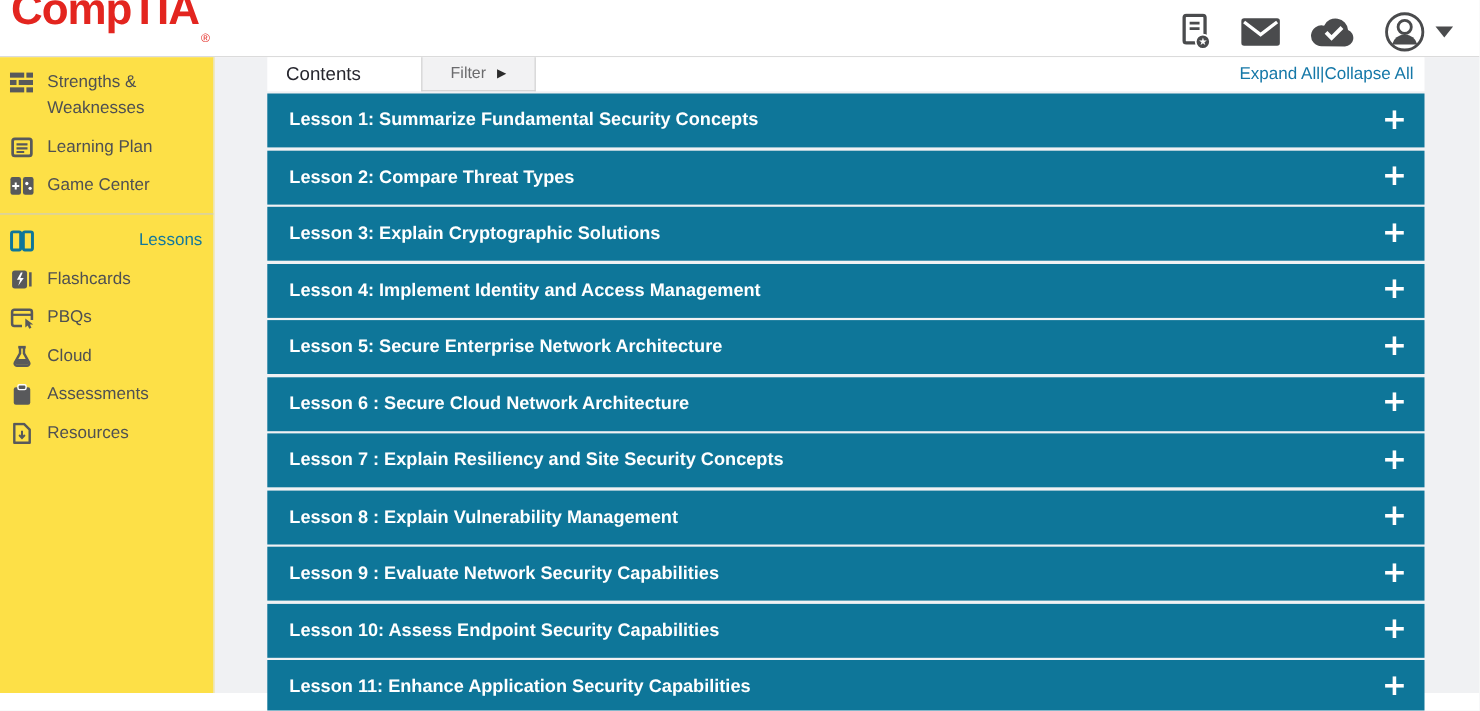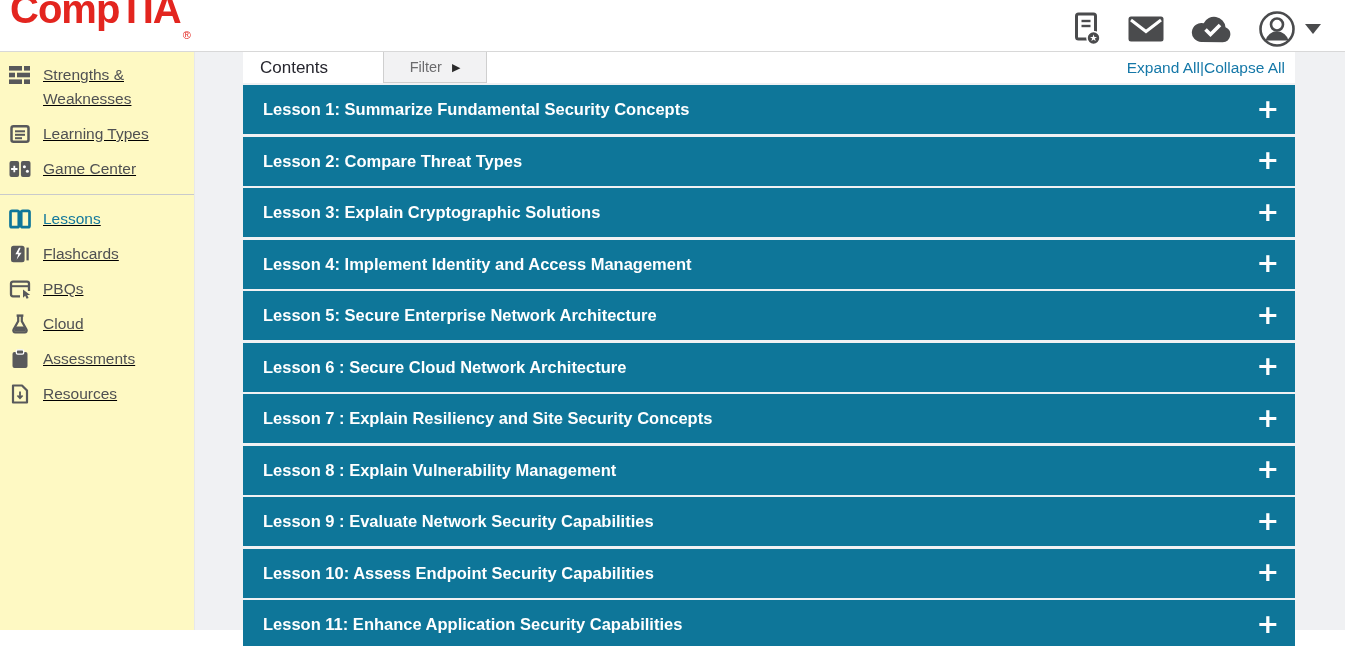--- a/index.html
+++ b/index.html
@@ -24,30 +24,30 @@
   .header-icons { display:flex; align-items:center; gap:27px; margin-top:6px; }
   .hicon { display:flex; align-items:center; cursor:pointer; }
   .account-wrap { display:flex; align-items:center; gap:9px; cursor:pointer; }
   .caret-down {
     width:0; height:0; border-left:8px solid transparent; border-right:8px solid transparent;
     border-top:10px solid #4a4b4d;
   }
   
   .main { display:flex; height:578px; background:#f0f1f3; }
   .sidebar {
-    width:195px; background:#fef9c3; border-right:1px solid #e7e8ea;
-    padding-top:6px; flex:0 0 195px;text-decoration:underline;
+    width:195px; background:#fde047; border-right:1px solid #e7e8ea;
+    padding-top:6px; flex:0 0 195px;
   }
   .side-item {
     display:flex; align-items:flex-start; gap:11px;
     padding:5px 10px 6px 8px; color:#4f5052; font-size:15.5px; line-height:24px;
     cursor:pointer;
   }
   .side-item .sicon { flex:0 0 24px; display:flex; justify-content:center; margin-top:2px; }
-  .side-item.active { color:#13789c; }
+  .side-item.active { color:#13789c;justify-content:space-between; }
   .side-divider { border-top:1px solid #c9cacc; margin:7px 0; }
   
   .content { margin-left:48px; width:1052px; flex:0 0 auto; }
   .contents-bar {
     height:31px; background:#ffffff; display:flex; align-items:center; position:relative;
   }
   .contents-title { font-weight:normal; font-size:17px; color:#26262e; padding-left:17px; }
   .filter-tab {
     position:absolute; left:140px; top:0; height:31px; width:104px;
     background:#f2f2f3; border-left:1px solid #cfcfcf; border-right:1px solid #cfcfcf;
@@ -137,21 +137,21 @@
 
     <div class="side-item">
       <span class="sicon">
         <svg width="20" height="20" viewBox="0 0 20 20">
           <rect x="1.5" y="2.2" width="17" height="15.6" rx="2" fill="none" stroke="#58595b" stroke-width="2.5"></rect>
           <line x1="5" y1="7.3" x2="15" y2="7.3" stroke="#58595b" stroke-width="2"></line>
           <line x1="5" y1="10.8" x2="15" y2="10.8" stroke="#58595b" stroke-width="2"></line>
           <line x1="5" y1="14.2" x2="12" y2="14.2" stroke="#58595b" stroke-width="2"></line>
         </svg>
       </span>
-      <span class="slabel">Learning Types</span>
+      <span class="slabel">Learning Plan</span>
     </div>
 
     <div class="side-item">
       <span class="sicon">
         <svg width="22" height="20" viewBox="0 0 22 20">
           <rect x="0.5" y="2" width="9.6" height="16" rx="2" fill="#58595b"></rect>
           <rect x="11.9" y="2" width="9.6" height="16" rx="2" fill="#58595b"></rect>
           <path d="M5.3 6.8 v6.4 M2.1 10 h6.4" stroke="#ffffff" stroke-width="1.8"></path>
           <circle cx="15.4" cy="7.8" r="1.5" fill="#ffffff"></circle>
           <circle cx="18.4" cy="12.2" r="1.5" fill="#ffffff"></circle>

